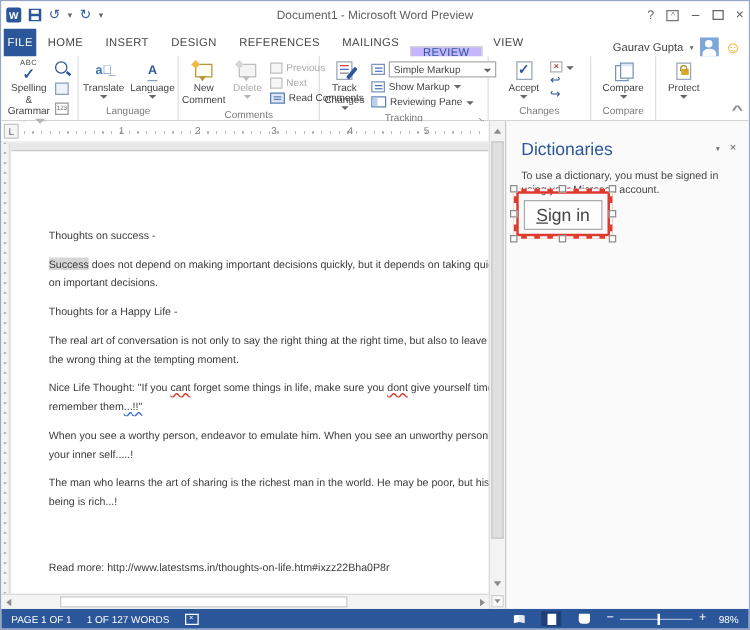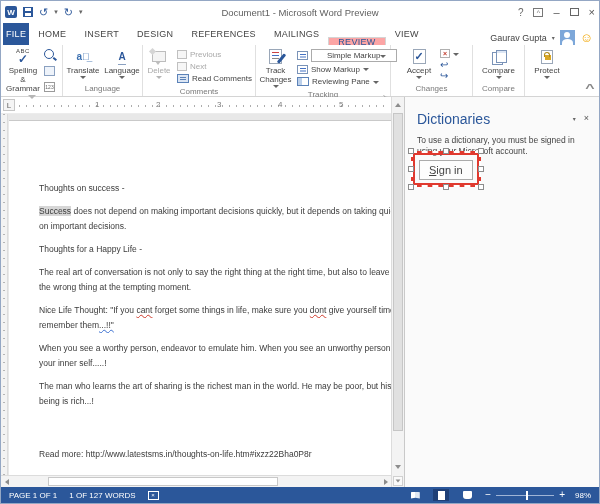--- a/index.html
+++ b/index.html
@@ -19,21 +19,21 @@
   .win-controls { margin-left:auto; display:flex; align-items:center; gap:10px; color:#666; font-size:10px; z-index:2; }
   .fs-box { width:10px; height:9px; border:1px solid #777; font-size:7px; line-height:7px; text-align:center; color:#777; }
   .max-box { width:9px; height:8px; border:1px solid #666; }
   .min-glyph, .close-glyph { font-size:11px; line-height:1; color:#555; }
 
   
   .tabrow { height:22px; display:flex; align-items:flex-end; padding:0 2px; background:#fff; position:relative; }
   .tabs { display:flex; height:100%; align-items:stretch; }
   .tab { padding:0 9px; display:flex; align-items:center; font-size:9px; color:#444; letter-spacing:.3px; cursor:default; }
   .tab.file { background:#2b579a; color:#fff; padding:0 3px; }
-  .tab.active { color:#2b579a; background:#fca5a5; border:1px solid #d4d4d4; border-bottom:none;margin-top:14px; }
+  .tab.active { color:#2b579a; background:#c4b5fd; border:1px solid #d4d4d4; border-bottom:none;margin-top:14px; }
   .user-area { margin-left:auto; display:flex; align-items:center; gap:5px; font-size:9px; color:#444; padding-right:4px; }
   .user-dd { font-size:6px; color:#666; }
   .avatar { width:15px; height:15px; background:#7da7d9; position:relative; overflow:hidden; }
   .avatar::before { content:''; position:absolute; left:4.5px; top:2px; width:6px; height:6px; border-radius:50%; background:#fff; }
   .avatar::after { content:''; position:absolute; left:2px; top:9px; width:11px; height:7px; border-radius:50% 50% 0 0; background:#fff; }
   .smiley { font-size:13px; color:#f0a500; line-height:1; }
 
   
   .ribbon { height:52px; border-bottom:1px solid #d4d4d4; display:flex; background:#fff; }
   .rgroup { display:flex; flex-direction:column; border-right:1px solid #e0e0e0; position:relative; }
@@ -75,21 +75,21 @@
   .ic-revpane::after { content:''; position:absolute; left:0; top:0; bottom:0; width:4px; background:#bcd0ea; }
   .ic-accept { width:13px; height:15px; background:#fff; border:1px solid #9aa7b8; display:flex; align-items:center; justify-content:center; color:#2b579a; font-size:11px; font-weight:bold; }
   .ic-reject { width:10px; height:9px; border:1px solid #b0b0b0; background:#fff; color:#c0392b; font-size:7px; font-weight:bold; text-align:center; line-height:7px; }
   .ic-arrdoc { color:#2b579a; font-size:10px; line-height:1; }
   .ic-compare { width:14px; height:14px; position:relative; }
   .ic-compare::before { content:''; position:absolute; left:0; top:2px; width:9px; height:11px; background:#fff; border:1px solid #7a93b8; }
   .ic-compare::after { content:''; position:absolute; left:4px; top:0; width:9px; height:11px; background:#fff; border:1px solid #7a93b8; box-shadow:inset 0 2px 0 #dce6f4; }
   .ic-protect { width:12px; height:14px; background:#fff; border:1px solid #9aa7b8; position:relative; }
   .ic-protect::before { content:''; position:absolute; right:1px; top:4px; width:6px; height:5px; background:#d8a727; }
   .ic-protect::after { content:''; position:absolute; right:2px; top:1px; width:4px; height:4px; border:1px solid #b08a1e; border-bottom:none; border-radius:3px 3px 0 0; }
-  .markup-select { display:flex; align-items:center; border:1px solid #ababab; background:#fff; font-size:8px; color:#444; padding:0 15px; height:13px; width:86px; justify-content:space-between; }
+  .markup-select { display:flex; align-items:center; border:1px solid #ababab; background:#fff; font-size:8px; color:#444; padding:0 3px; height:13px; width:86px; justify-content:space-between; }
   .launcher { position:absolute; right:2px; bottom:1px; font-size:7px; color:#8c8c8c; line-height:1; }
   .collapse-area { margin-left:auto; display:flex; align-items:flex-end; padding:0 6px 2px 0; border-right:none; }
   .collapse-glyph { font-size:10px; color:#888; font-weight:bold; transform:scaleX(1.6); }
 
   
   .main { flex:1; display:flex; min-height:0; }
   .doccol { width:400px; display:flex; flex-direction:column; min-height:0; }
 
   .ruler { height:17px; background:#fff; border-bottom:1px solid #ececec; position:relative; }
   .tabsel { position:absolute; left:2px; top:2px; width:12px; height:12px; border:1px solid #c6c6c6; background:#f5f5f5; font-size:8px; color:#666; text-align:center; line-height:11px; }
@@ -127,21 +127,21 @@
 
   
   .pane { flex:1; background:#fafafa; border-left:1px solid #c9c9c9; padding:14px 10px 0 12px; position:relative; }
   .pane-head { display:flex; align-items:flex-start; }
   .pane-title { font-size:14px; color:#2b579a; font-weight:normal; }
   .pane-ctrls { margin-left:auto; display:flex; gap:8px; color:#666; align-items:center; padding-top:3px; }
   .pane-dd { font-size:6px; color:#666; }
   .pane-x { font-size:9px; color:#555; line-height:1; }
   .pane-body { margin-top:8px; font-size:8.5px; color:#444; line-height:11px; width:172px; }
   .signin-zone { position:relative; display:inline-block; margin-top:3px; margin-left:2px; }
-  .signin-btn { font-size:11px; color:#444; background:#fdfdfd; border:1px solid #ababab; padding:3px 9px; font-family:"Liberation Sans",sans-serif; }
+  .signin-btn { font-size:14px; color:#444; background:#fdfdfd; border:1px solid #ababab; padding:3px 9px; font-family:"Liberation Sans",sans-serif; }
   .signin-btn .accel { text-decoration:underline; }
   .red-box { position:absolute; left:-8px; top:-9px; right:-8px; bottom:-7px; border:4px solid #e0392e; pointer-events:none; z-index:5; }
   .red-box::before { content:''; position:absolute; inset:-4px; border:2px dashed #fff; }
   .handle { position:absolute; width:6px; height:6px; background:#fff; border:1px solid #8c8c8c; }
   .h-nw { left:-7px; top:-7px; } .h-n { left:50%; margin-left:-3px; top:-7px; } .h-ne { right:-7px; top:-7px; }
   .h-w { left:-7px; top:50%; margin-top:-3px; } .h-e { right:-7px; top:50%; margin-top:-3px; }
   .h-sw { left:-7px; bottom:-7px; } .h-s { left:50%; margin-left:-3px; bottom:-7px; } .h-se { right:-7px; bottom:-7px; }
 
   
   .statusbar { height:16px; background:#2b579a; color:#fff; display:flex; align-items:center; font-size:8px; padding:0 8px; gap:12px; }
@@ -234,20 +234,26 @@
           <span class="ric ic-lang">A</span>
           <span>Language</span>
           <span class="dd"></span>
         </div>
       </div>
       <div class="rgroup-label">Language</div>
     </div>
 
     <div class="rgroup" style="width:113px;">
       <div class="rgroup-body" style="gap:3px;">
+        <div class="rbig" style="width:36px;">
+          <span class="ric">
+              <span class="ic-bubble"></span>
+            </span>
+          <span>New Comment</span>
+        </div>
         <div class="rbig" style="width:28px;color:#a9a9a9;text-align:center;">
           <span class="ric">
               <span class="ic-bubble gray"></span>
             </span>
           <span>Delete</span>
           <span class="dd dis"></span>
         </div>
         <div class="rsmall-col" style="gap:1px;">
           <span class="rsmall dis">
             <span class="ic-pagearrow"></span>

